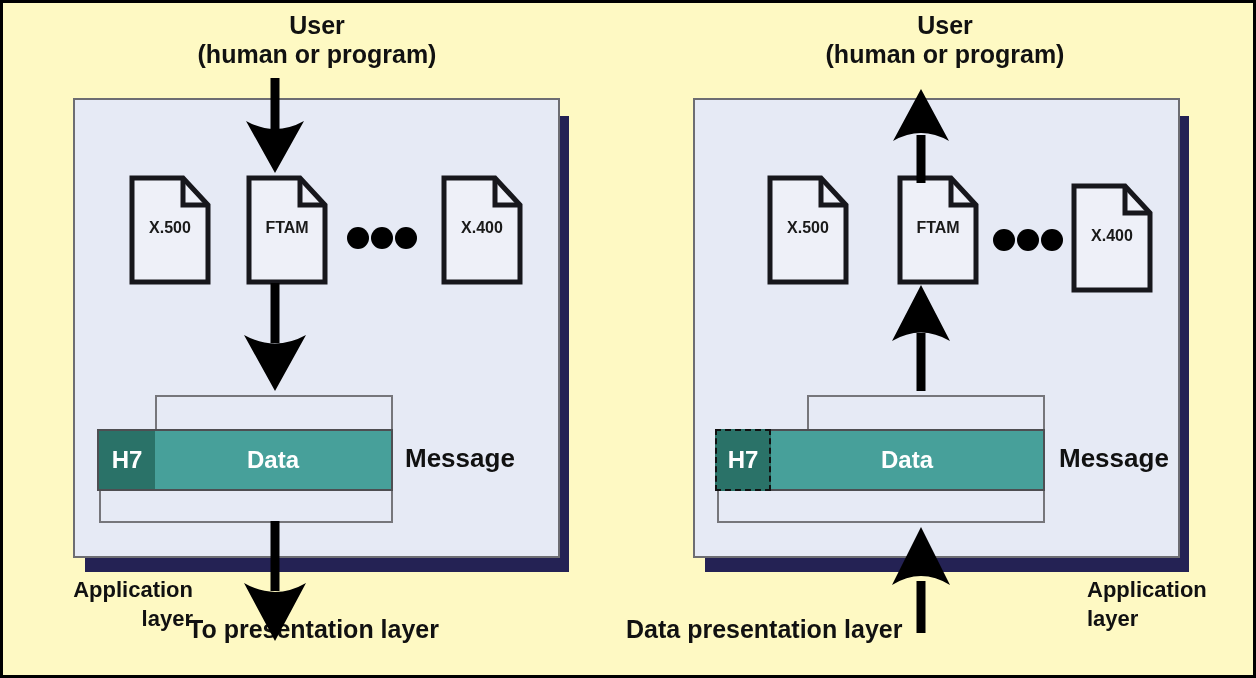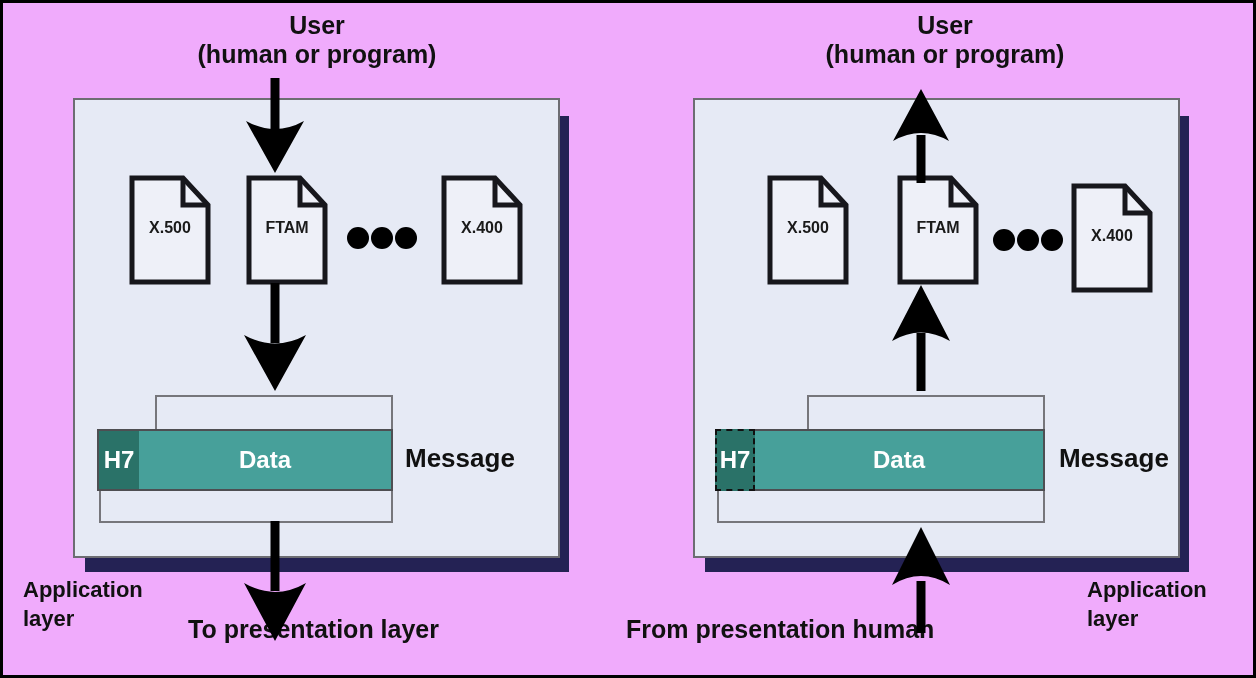--- a/index.html
+++ b/index.html
@@ -7,21 +7,21 @@
     padding: 0;
     background: #ffffff;
   }
   body {
     font-family: "Liberation Sans", sans-serif;
   }
   #figure {
     position: relative;
     width: 1256px;
     height: 678px;
-    background: #f0abfc;
+    background: #fef9c3;
     box-sizing: border-box;
     border: 3px solid #000000;
     overflow: hidden;
   }
   .panel-wrap {
     position: absolute;
     top: 0;
     width: 628px;
     height: 678px;
   }
@@ -41,20 +41,21 @@
   }
 
   
   .cap {
     position: absolute;
     font-family: "Liberation Sans", sans-serif;
     font-weight: bold;
     color: #111111;
     white-space: nowrap;
     line-height: 1.15;
+    text-align: right;
   }
   .cap-user {
     font-size: 25px;
     text-align: center;
     width: 100%;
     left: 0;
     white-space: normal;
   }
   .cap-xfer { font-size: 25px; }
   .cap-layer { font-size: 22px; line-height: 1.3; white-space: normal; width: 170px;}
@@ -95,21 +96,21 @@
   
   .pkt-row {
     position: absolute;
     display: flex;
     height: 62px;
     border: 2px solid #4e4e52;
     box-sizing: border-box;
     z-index: 4;
   }
   .pkt-h7 {
-    width: 40px;
+    width: 56px;
     background: #2a7268;
     display: flex;
     align-items: center;
     justify-content: center;
     color: #ffffff;
     font-family: "Liberation Sans", sans-serif;
     font-weight: bold;
     font-size: 24px;
     box-sizing: border-box;
   }
@@ -265,21 +266,21 @@
     <div class="pkt-row" style="left:84px; top:426px; width:330px;">
       <div class="pkt-h7 dashed">H7</div>
       <div class="pkt-data">Data</div>
     </div>
 
     <div class="cap cap-message" style="left:428px; top:441px;">Message</div>
 
     <div class="cap cap-layer" style="left:456px; top:573px; text-align:left;"><span style="white-space:pre-line">Application
 layer</span></div>
 
-    <div class="cap cap-xfer" style="left:-5px; top:612px;">From presentation human</div>
+    <div class="cap cap-xfer" style="left:-5px; top:612px;">Data presentation layer</div>
 
     <svg class="arrows" viewBox="0 0 628 678">
 
       <line x1="290" y1="180" x2="290" y2="132" stroke="#000" stroke-width="9"></line>
       <path d="M290 86 L262 138 Q290 122 318 138 Z" fill="#000"></path>
 
       <line x1="290" y1="388" x2="290" y2="330" stroke="#000" stroke-width="9"></line>
       <path d="M290 282 L261 338 Q290 321 319 338 Z" fill="#000"></path>
 
       <line x1="290" y1="630" x2="290" y2="578" stroke="#000" stroke-width="9"></line>

